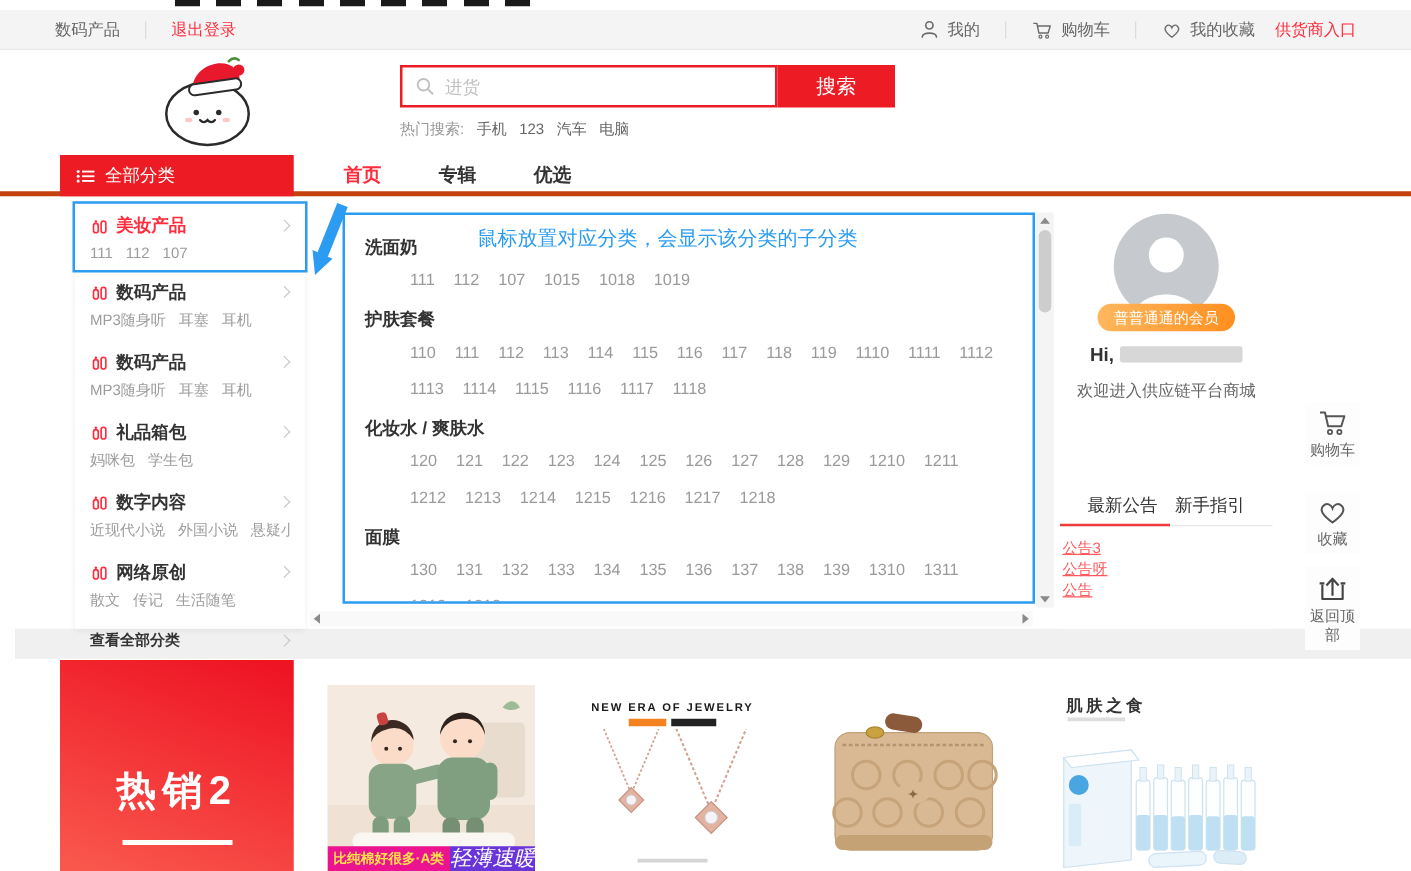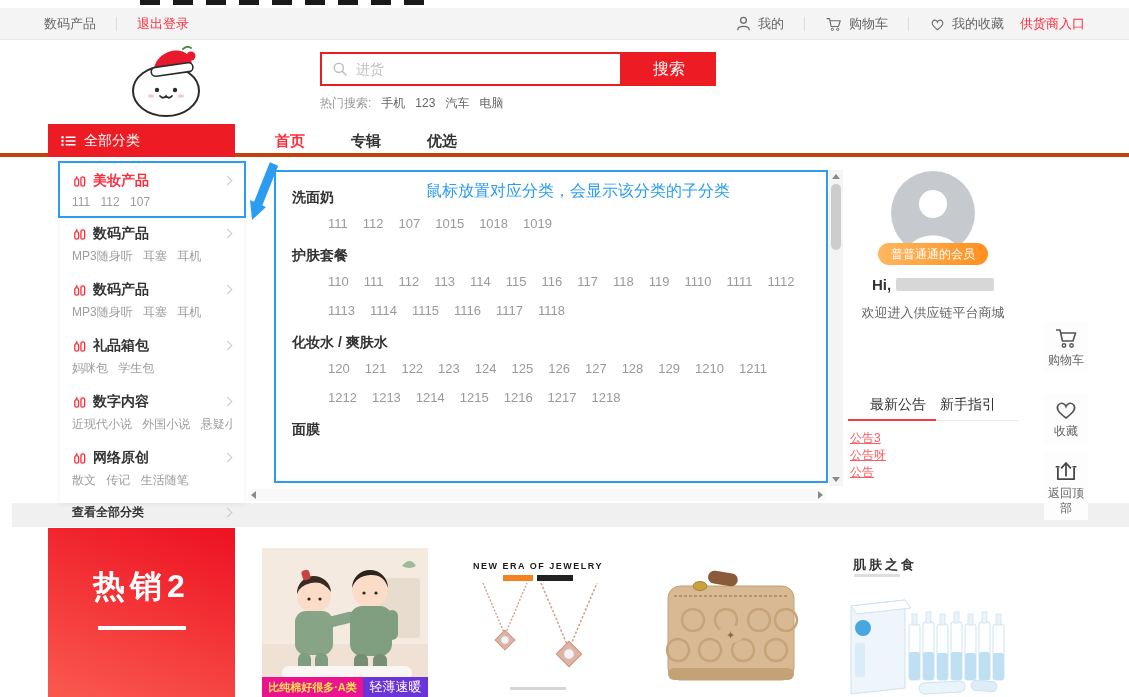--- a/index.html
+++ b/index.html
@@ -72,21 +72,21 @@
   .view-all .chev { top:13px; }
 
   
   .flyout { position:absolute; left:262px; top:11px; width:554px; height:313px; background:#fff;
     border:2px solid #2b9cf1; padding:8px 16px; overflow:hidden; }
   .f-sec-title { font-size:14px; font-weight:bold; color:#333; line-height:20px; margin:7px 0 2px; }
   .f-nums { display:flex; flex-wrap:wrap; column-gap:15px; font-size:13px; color:#9a9a9a;
     line-height:29px;margin-left:36px; }
   .f-nums span { cursor:pointer; }
   .annotation { position:absolute; left:106px; top:9px; font-size:16px; color:#2b9cf1;
-    white-space:nowrap;margin-left:44px; }
+    white-space:nowrap; }
   .arrow-anno { position:absolute; left:226px; top:1px; }
 
   
   .vscroll { position:absolute; left:817px; top:11px; width:14px; height:316px; background:#f4f4f4; }
   .vs-arrow { position:absolute; left:3px; width:0; height:0; border-left:4px solid transparent;
     border-right:4px solid transparent; }
   .vs-up { top:4px; border-bottom:5px solid #8a8a8a; }
   .vs-down { bottom:4px; border-top:5px solid #8a8a8a; }
   .vs-thumb { position:absolute; top:14px; left:2px; width:10px; height:66px; background:#cdcdcd;
     border-radius:5px; }
@@ -121,32 +121,32 @@
   .rail-cell { text-align:center; font-size:12px; color:#666; line-height:15px; cursor:pointer;
     padding:4px 0; background:#fdfdfd; }
   .rail-cell svg { display:block; margin:0 auto 3px; }
   .rc1 { margin-bottom:22px; }
   .rc2 { margin-bottom:10px; }
 
   
   .promo { position:absolute; top:528px; left:0; right:0; height:169px; background:#fff; }
   .banner { position:absolute; left:48px; top:0; width:187px; height:169px; cursor:pointer;
     background:linear-gradient(200deg,#ee1424 5%,#f9564c 95%); color:#fff; text-align:center; }
-  .banner-text { margin-top:37px; font-size:32px; font-weight:bold; letter-spacing:5px; }
+  .banner-text { margin-top:83px; font-size:32px; font-weight:bold; letter-spacing:5px; }
   .banner-line { width:88px; height:4px; background:#fff; margin:17px auto 0; }
   .products { position:absolute; left:262px; top:20px; width:745px; display:flex;
     justify-content:space-between; }
   .product { width:166px; height:149px; position:relative; overflow:hidden; background:#fff;
     cursor:pointer; }
   .p-kids { background:#f4eae0; }
   .cap-bar { position:absolute; left:0; right:0; bottom:0; height:20px; display:flex; }
   .cap-l { flex:1.55; background:#ec1390; color:#ffe24a; font-size:11px; font-weight:bold;
     line-height:20px; text-align:center; white-space:nowrap; }
-  .cap-r { flex:1; background:#6a35d8; color:#fff; font-size:13px; line-height:20px;
-    text-align:center; white-space:nowrap; }
+  .cap-r { flex:1; background:#6a35d8; color:#fff; font-size:17px; line-height:20px;
+    text-align:center; white-space:nowrap;font-style:italic; }
   .jw-title { margin-top:13px; text-align:center; font-size:9px; font-weight:bold;
     letter-spacing:1.5px; color:#1a1a1a; }
   .jw-subbars { display:flex; justify-content:center; gap:4px; margin-top:4px; }
   .jw-subbars i { display:block; height:6px; }
   .jw-b1 { width:30px; background:#f58220; }
   .jw-b2 { width:36px; background:#222; }
   .jw-foot { position:absolute; bottom:7px; left:55px; width:56px; height:3px; background:#d5d5d5; }
   .p4-brand { position:absolute; left:12px; top:8px; font-size:13px; font-weight:bold;
     letter-spacing:3px; color:#333; }
   .p4-sub { position:absolute; left:13px; top:26px; width:46px; height:3px; background:#ddd; }
@@ -379,20 +379,36 @@
           <span>1211</span>
           <span>1212</span>
           <span>1213</span>
           <span>1214</span>
           <span>1215</span>
           <span>1216</span>
           <span>1217</span>
           <span>1218</span>
         </div>
       <div class="f-sec-title">面膜</div>
+      <div class="f-nums">
+          <span>130</span>
+          <span>131</span>
+          <span>132</span>
+          <span>133</span>
+          <span>134</span>
+          <span>135</span>
+          <span>136</span>
+          <span>137</span>
+          <span>138</span>
+          <span>139</span>
+          <span>1310</span>
+          <span>1311</span>
+          <span>1312</span>
+          <span>1313</span>
+        </div>
     </div>
 
     <svg class="arrow-anno" width="44" height="64" viewBox="0 0 44 64">
       <line x1="36" y1="4" x2="20" y2="44" stroke="#2b9cf1" stroke-width="9"></line>
       <polygon points="14,60 28,47 12,40" fill="#2b9cf1"></polygon>
     </svg>
 
     <div class="vscroll">
       <div class="vs-arrow vs-up"></div>
       <div class="vs-thumb"></div>

